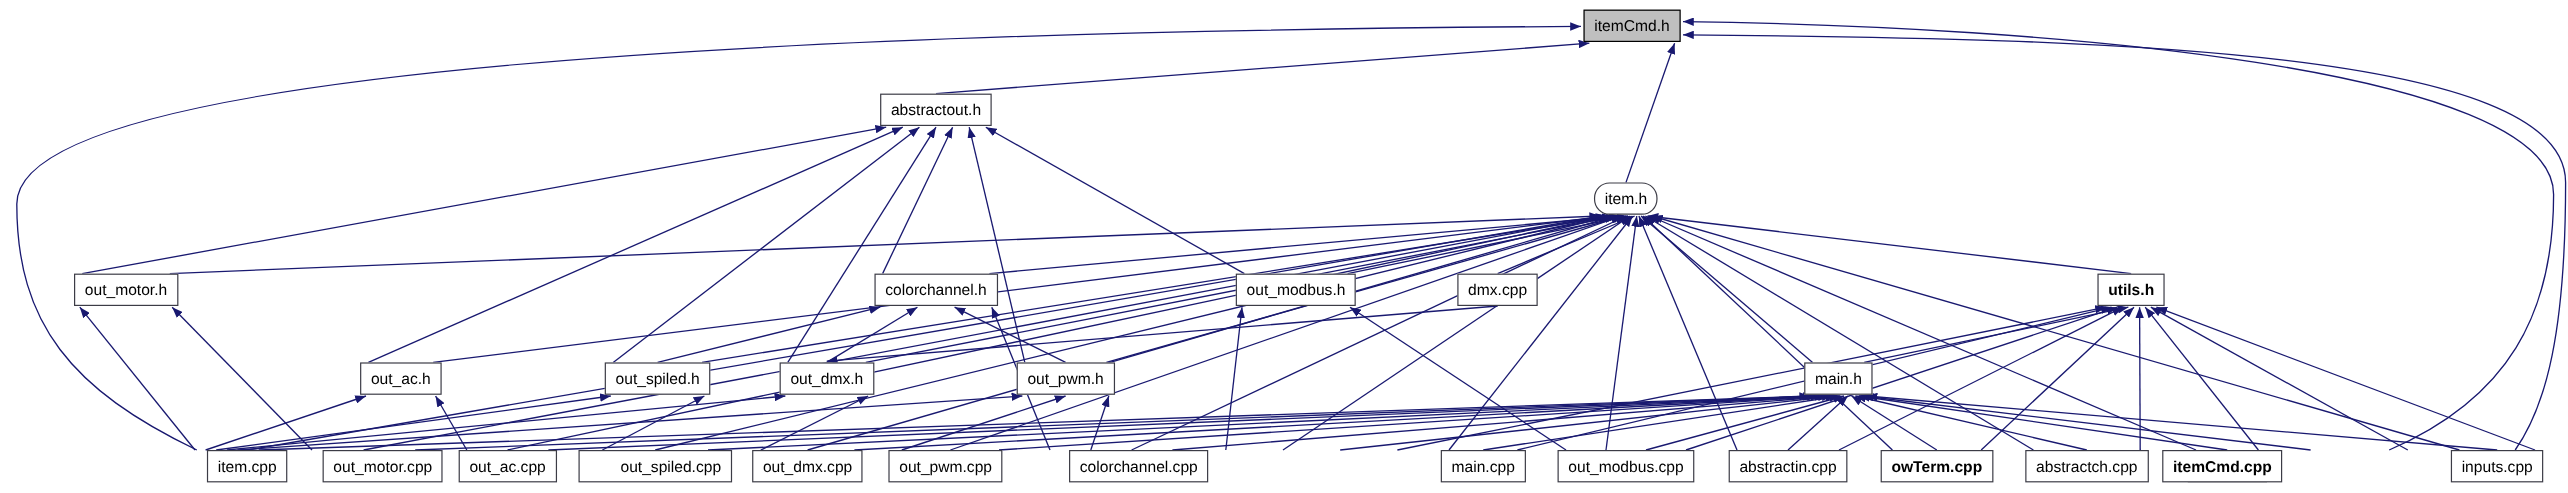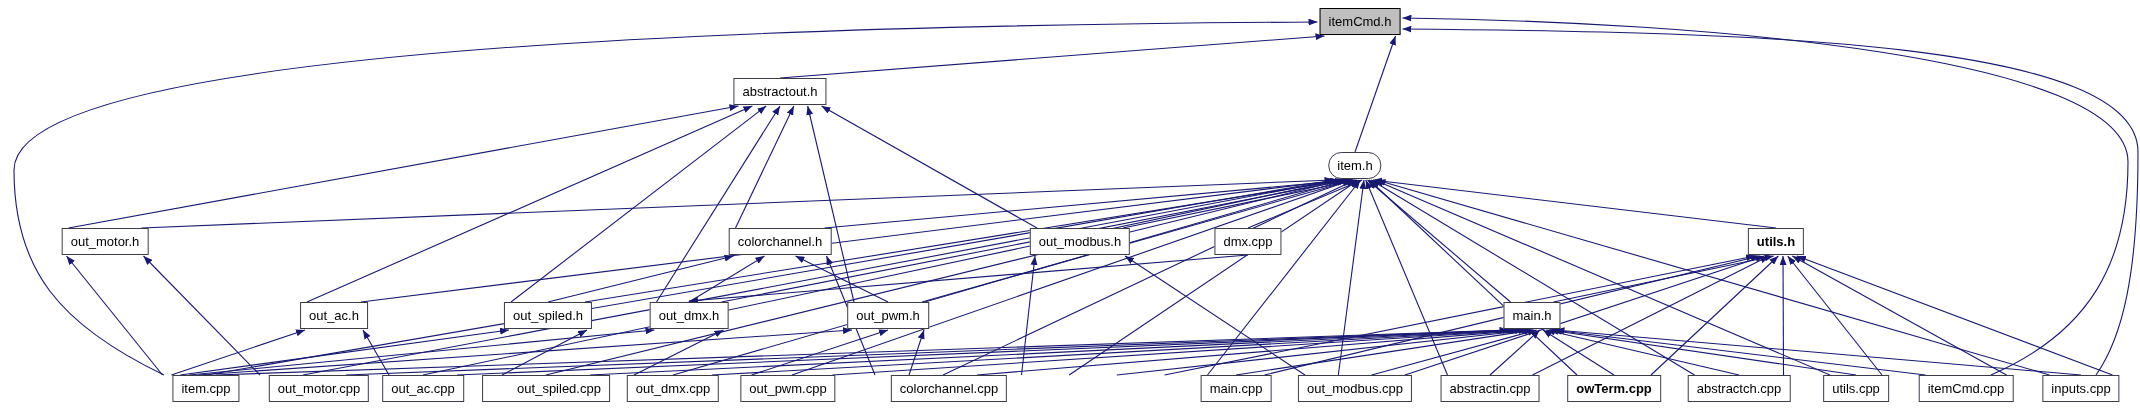--- a/index.html
+++ b/index.html
@@ -149,16 +149,16 @@
       <div class="node" style="left: 546px; top: 375px; padding-left: 34px;">out_spiled.cpp</div>
       <div class="node" style="left: 673px; top: 375px;">out_dmx.cpp</div>
       <div class="node" style="left: 788px; top: 375px;">out_pwm.cpp</div>
       <div class="node" style="left: 926px; top: 375px; margin-left: 23px;">colorchannel.cpp</div>
       <div class="node" style="left: 1236px; top: 375px;">main.cpp</div>
       <div class="node" style="left: 1355px; top: 375px;">out_modbus.cpp</div>
       <div class="node" style="left: 1490px; top: 375px;">abstractin.cpp</div>
       <div class="node" style="left: 1614px; top: 375px; font-weight: bold;">owTerm.cpp</div>
       <div class="node" style="left: 1739px; top: 375px;">abstractch.cpp</div>
       <div class="node" style="left: 1856px; top: 375px;">utils.cpp</div>
-      <div class="node" style="left: 1966px; top: 375px;">itemCmd.cpp</div>
+      <div class="node" style="left: 1852px; top: 375px; font-weight: bold;">itemCmd.cpp</div>
       <div class="node" style="left: 2081px; top: 375px;">inputs.cpp</div>
     </div>
 </div>
 
 </body></html>

